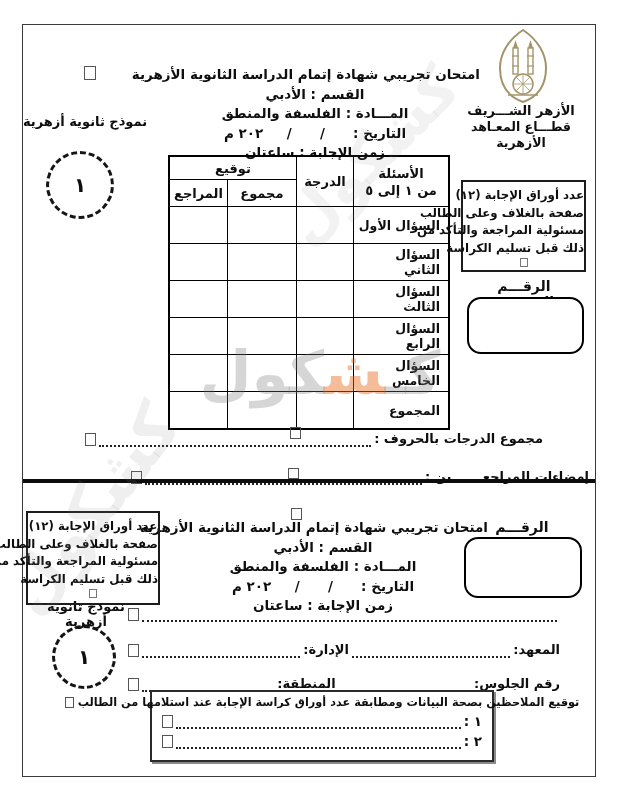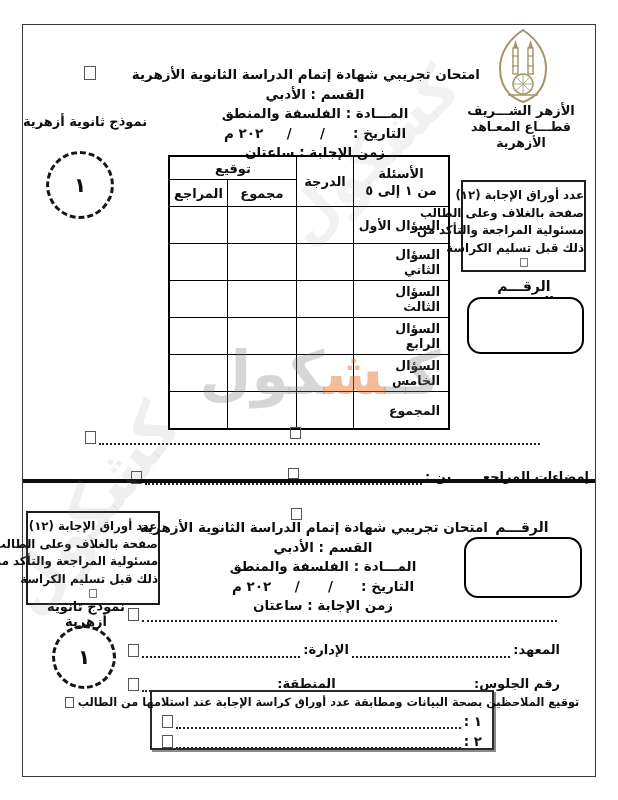--- a/index.html
+++ b/index.html
@@ -75,21 +75,21 @@
 
   
   .divider{left:23px;top:479px;width:572px;height:3.5px;background:#0d0d0d;z-index:2;}
 
   
   .student-1{left:128px;top:608px;width:432px;}
   .student-2{left:128px;top:642px;width:432px;}
   .student-3{left:128px;top:676px;width:432px;}
 
   
-  .obs-box{left:150px;top:690px;width:344px;height:60px;border:2.5px solid #2b2b2b;
+  .obs-box{left:150px;top:690px;width:344px;height:72px;border:2.5px solid #2b2b2b;
     box-shadow:2px 2px 0 #8a8a8a;padding:4px 10px 0;direction:rtl;z-index:2;background:transparent;box-sizing:border-box;}
   .obs-title{display:flex;direction:rtl;justify-content:center;align-items:center;gap:4px;}
   .obs-title .t{font-size:11.3px;font-weight:bold;white-space:nowrap;}
   .obs-title .tofu{width:7px;height:9px;}
   .obs-row{display:flex;direction:rtl;align-items:flex-end;margin-top:4px;}
   .obs-row .lbl{font-size:13.5px;font-weight:bold;}
 
   
   .wm{pointer-events:none;z-index:4;direction:rtl;font-weight:bold;}
   .wm-main{left:110px;top:338px;width:420px;text-align:center;font-size:60px;
@@ -196,20 +196,21 @@
   <div>ذلك قبل تسليم الكراسة</div>
   <span class="tofu-tiny"></span>
 </div>
 
 <div class="abs secret-label secret-label-top">الرقـــم الســـرى</div>
 <div class="abs secret-box secret-box-top"></div>
 
 <div class="tofu-abs" style="left:290px;top:427px;width:9px;height:10px;"></div>
 
 <div class="abs dot-row totals-a">
+  <span class="lbl">مجموع الدرجات بالحروف :</span>
   <span class="dots"></span>
   <span class="tofu"></span>
 </div>
 <div class="abs dot-row totals-b">
   <span class="lbl">إمضاءات المراجعـــــــين :</span>
   <span class="dots"></span>
   <span class="tofu"></span>
 </div>
 
 <div class="tofu-abs" style="left:288px;top:468px;width:9px;height:9px;"></div>

